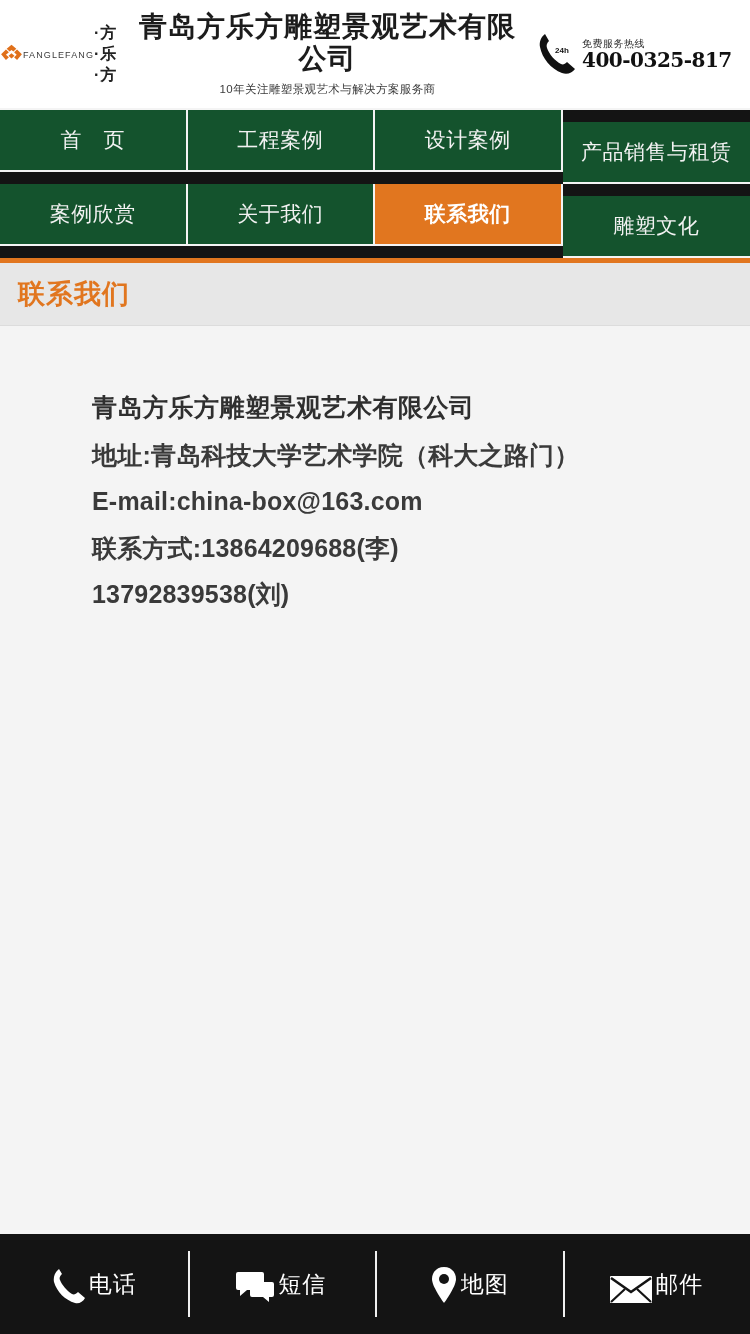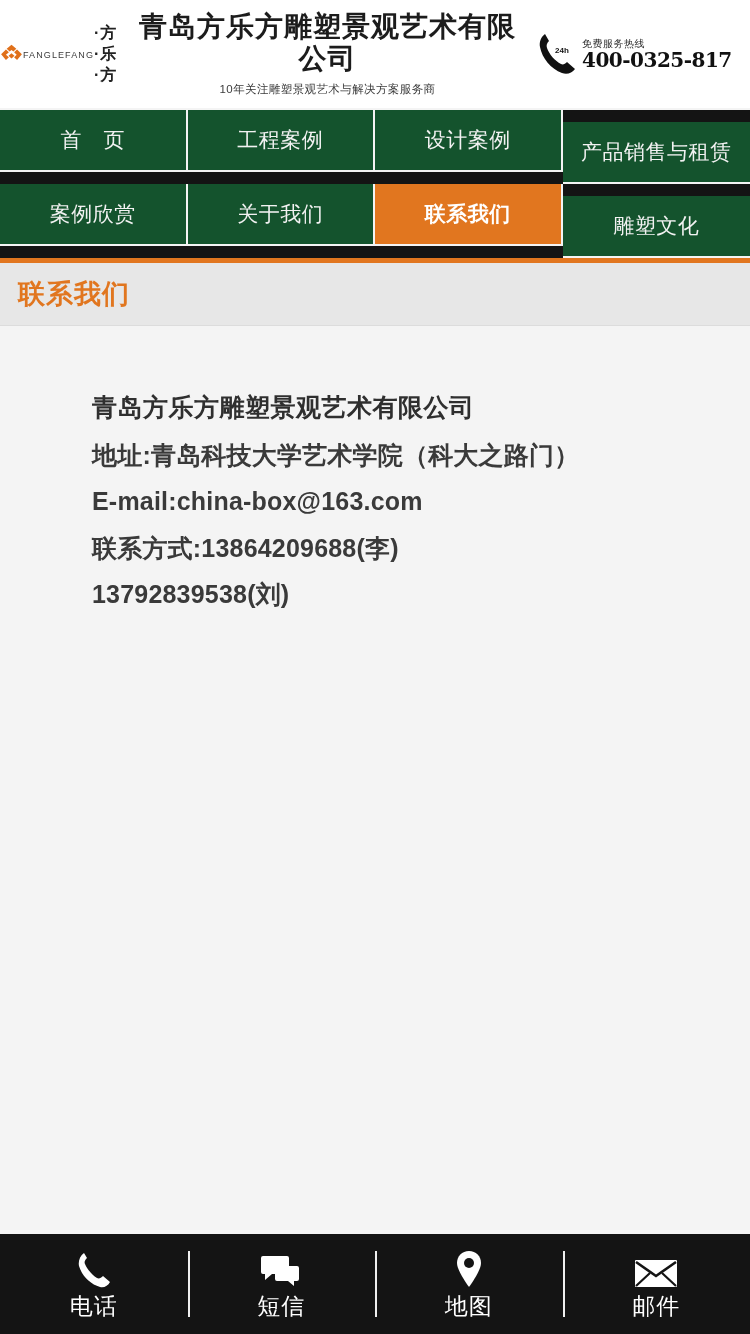--- a/index.html
+++ b/index.html
@@ -107,21 +107,21 @@
 
   
   .bottom-bar {
     position:absolute; left:0; bottom:0;
     width:750px; height:100px;
     background:#141414;
     display:grid; grid-template-columns:repeat(4,1fr);
   }
   .bottom-item {
     position:relative;
-    display:flex; flex-direction:column;
+    display:flex; flex-direction:row;
     align-items:center; justify-content:center;
     color:#ffffff; cursor:pointer;
     gap:2px;
     text-align:center;
   }
   .bottom-item + .bottom-item::before {
     content:""; position:absolute; left:0; top:17px;
     width:2px; height:66px; background:#f0f0f0;
   }
   .bottom-icon {

